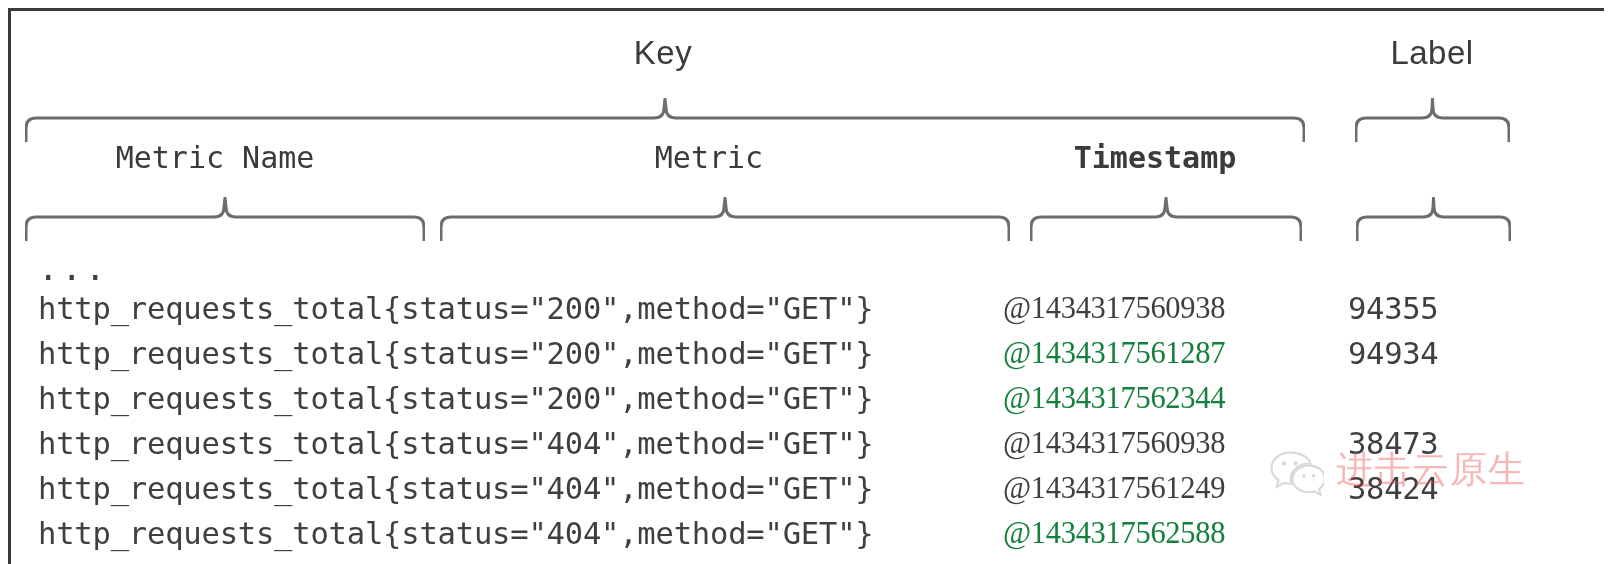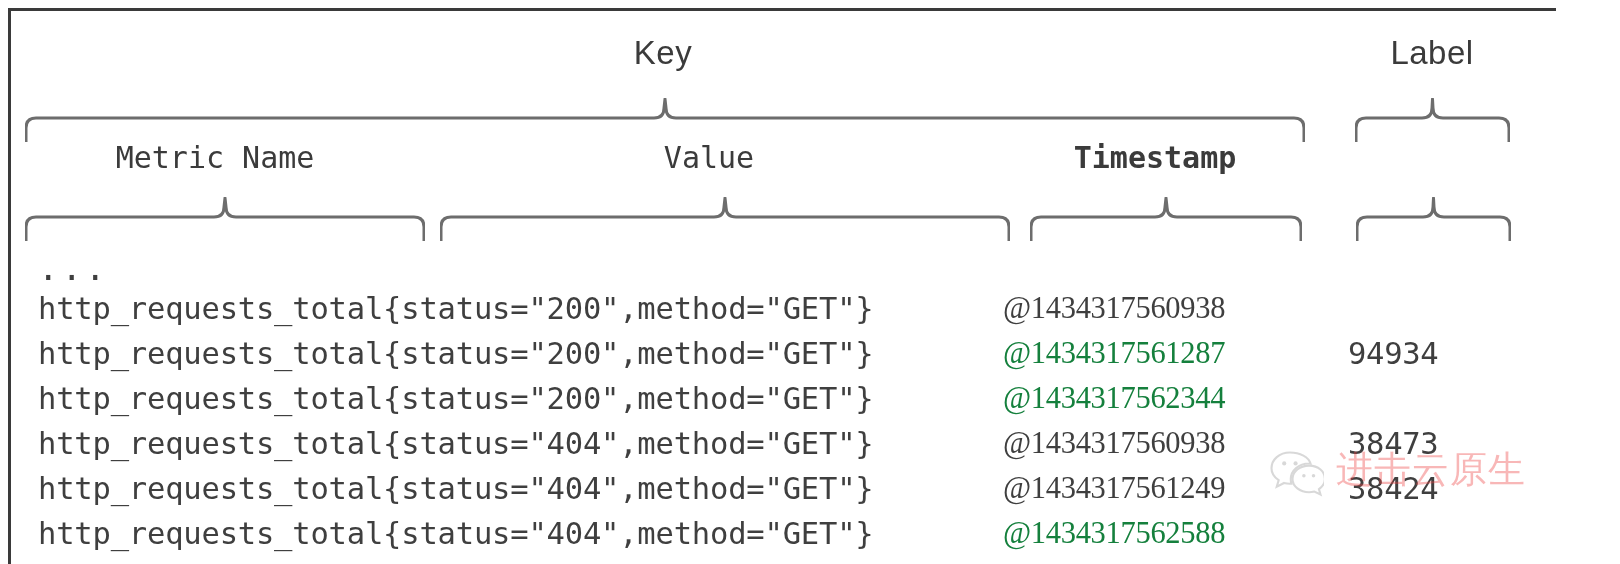--- a/index.html
+++ b/index.html
@@ -11,20 +11,21 @@
   body {
     font-family: "DejaVu Sans Mono", monospace;
   }
 
   #stage {
     position: relative;
     width: 1556px;
     height: 564px;
     background: #ffffff;
     overflow: hidden;
+    padding-left: 48px;
   }
 
   
   .frame {
     position: absolute;
     left: 8px;
     top: 8px;
     width: 1604px;
     height: 556px;
     border: 3px solid #3a3a3a;
@@ -158,21 +159,21 @@
   </div>
 
   <div class="brace" style="left:1355px; top:98px; width:155px;">
     <svg viewBox="0 0 155 44" preserveAspectRatio="none">
       <path d="M1,44 L1,30 Q1,20 11,20 L67,20 Q77,20 77,10 L77.5,1 L78,10 Q78,20 88,20 L144,20 Q154,20 154,30 L154,44"></path>
     </svg>
   </div>
 
   <div class="collabel" style="left:215px; top:140px;">Metric Name</div>
 
-  <div class="collabel" style="left:709px; top:140px;">Value</div>
+  <div class="collabel" style="left:709px; top:140px;">Metric</div>
 
   <div class="collabel" style="left:1155px; top:140px;font-weight:bold;">Timestamp</div>
 
 
   <div class="brace" style="left:25px; top:197px; width:400px;">
     <svg viewBox="0 0 400 44" preserveAspectRatio="none">
       <path d="M1,44 L1,30 Q1,20 11,20 L189,20 Q199,20 199,10 L200,1 L201,10 Q201,20 211,20 L389,20 Q399,20 399,30 L399,44"></path>
     </svg>
   </div>
 
@@ -193,20 +194,21 @@
       <path d="M1,44 L1,30 Q1,20 11,20 L67,20 Q77,20 77,10 L77.5,1 L78,10 Q78,20 88,20 L144,20 Q154,20 154,30 L154,44"></path>
     </svg>
   </div>
 
   <div class="rows">
     <div class="ellipsis">...</div>
 
     <div class="row">
       <span class="series">http_requests_total{status="200",method="GET"}</span>
       <span class="ts">@1434317560938</span>
+      <span class="val">94355</span>
     </div>
 
     <div class="row">
       <span class="series">http_requests_total{status="200",method="GET"}</span>
       <span class="ts dim">@1434317561287</span>
       <span class="val">94934</span>
     </div>
 
     <div class="row">
       <span class="series">http_requests_total{status="200",method="GET"}</span>

